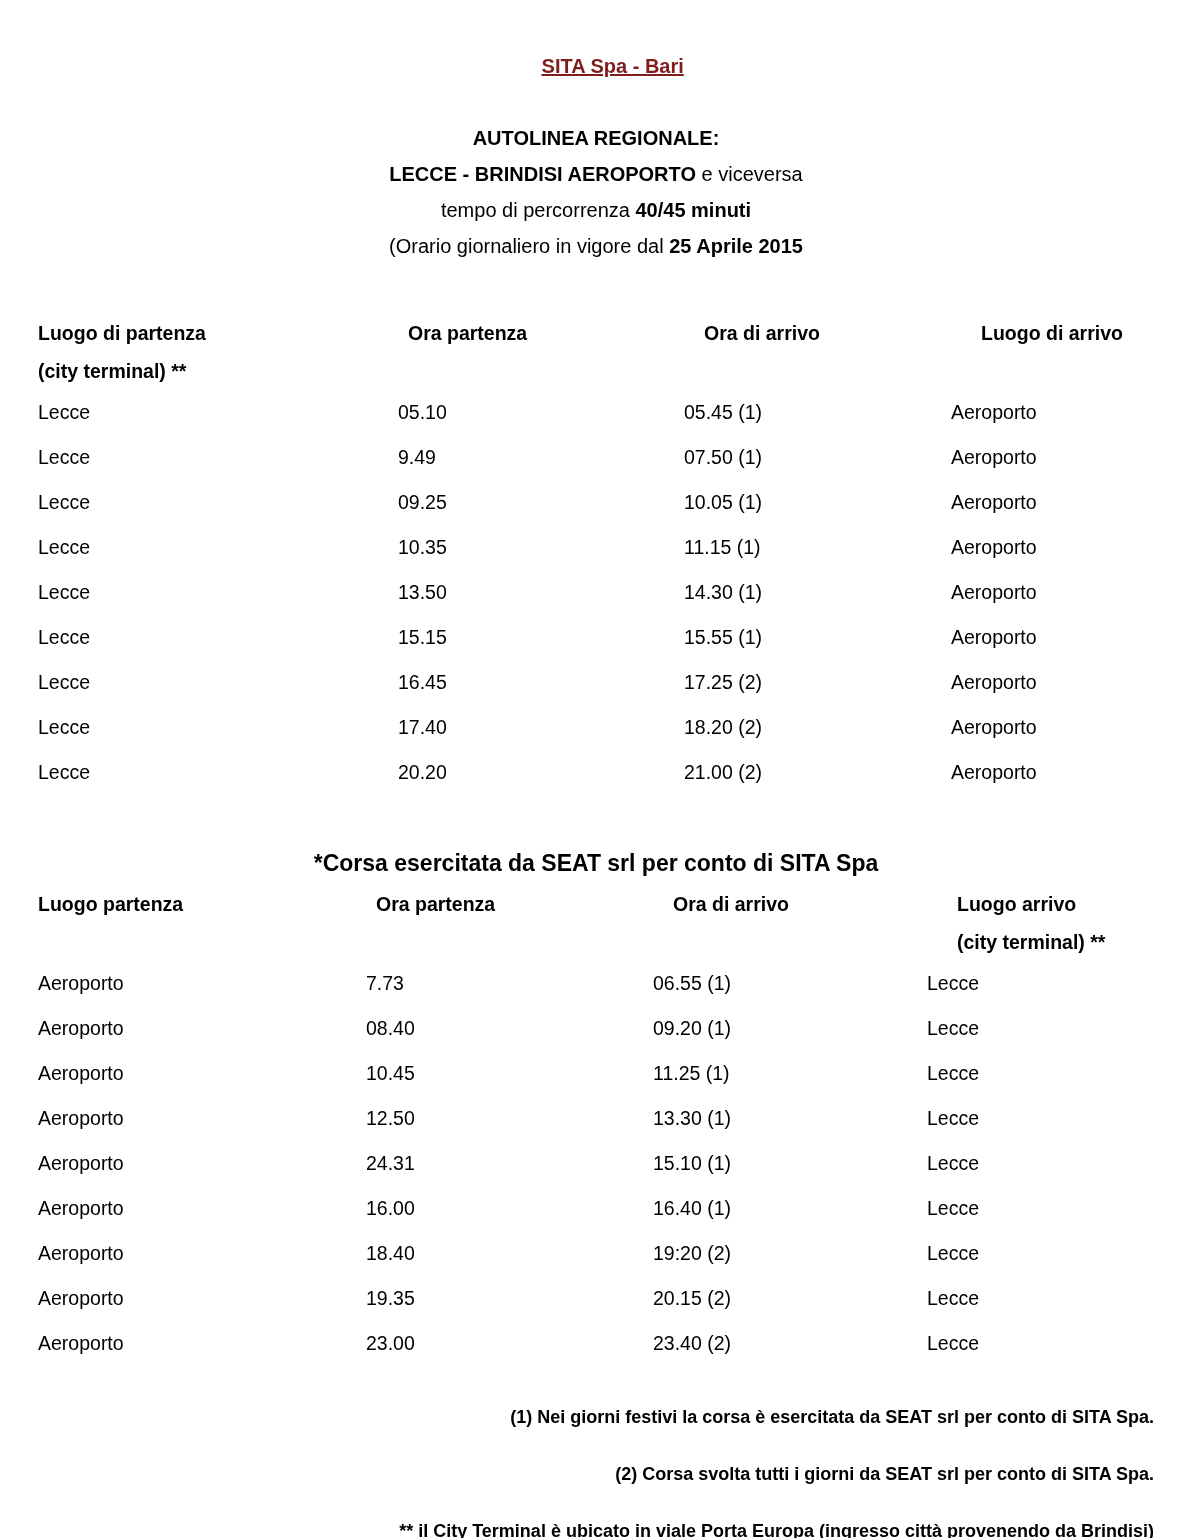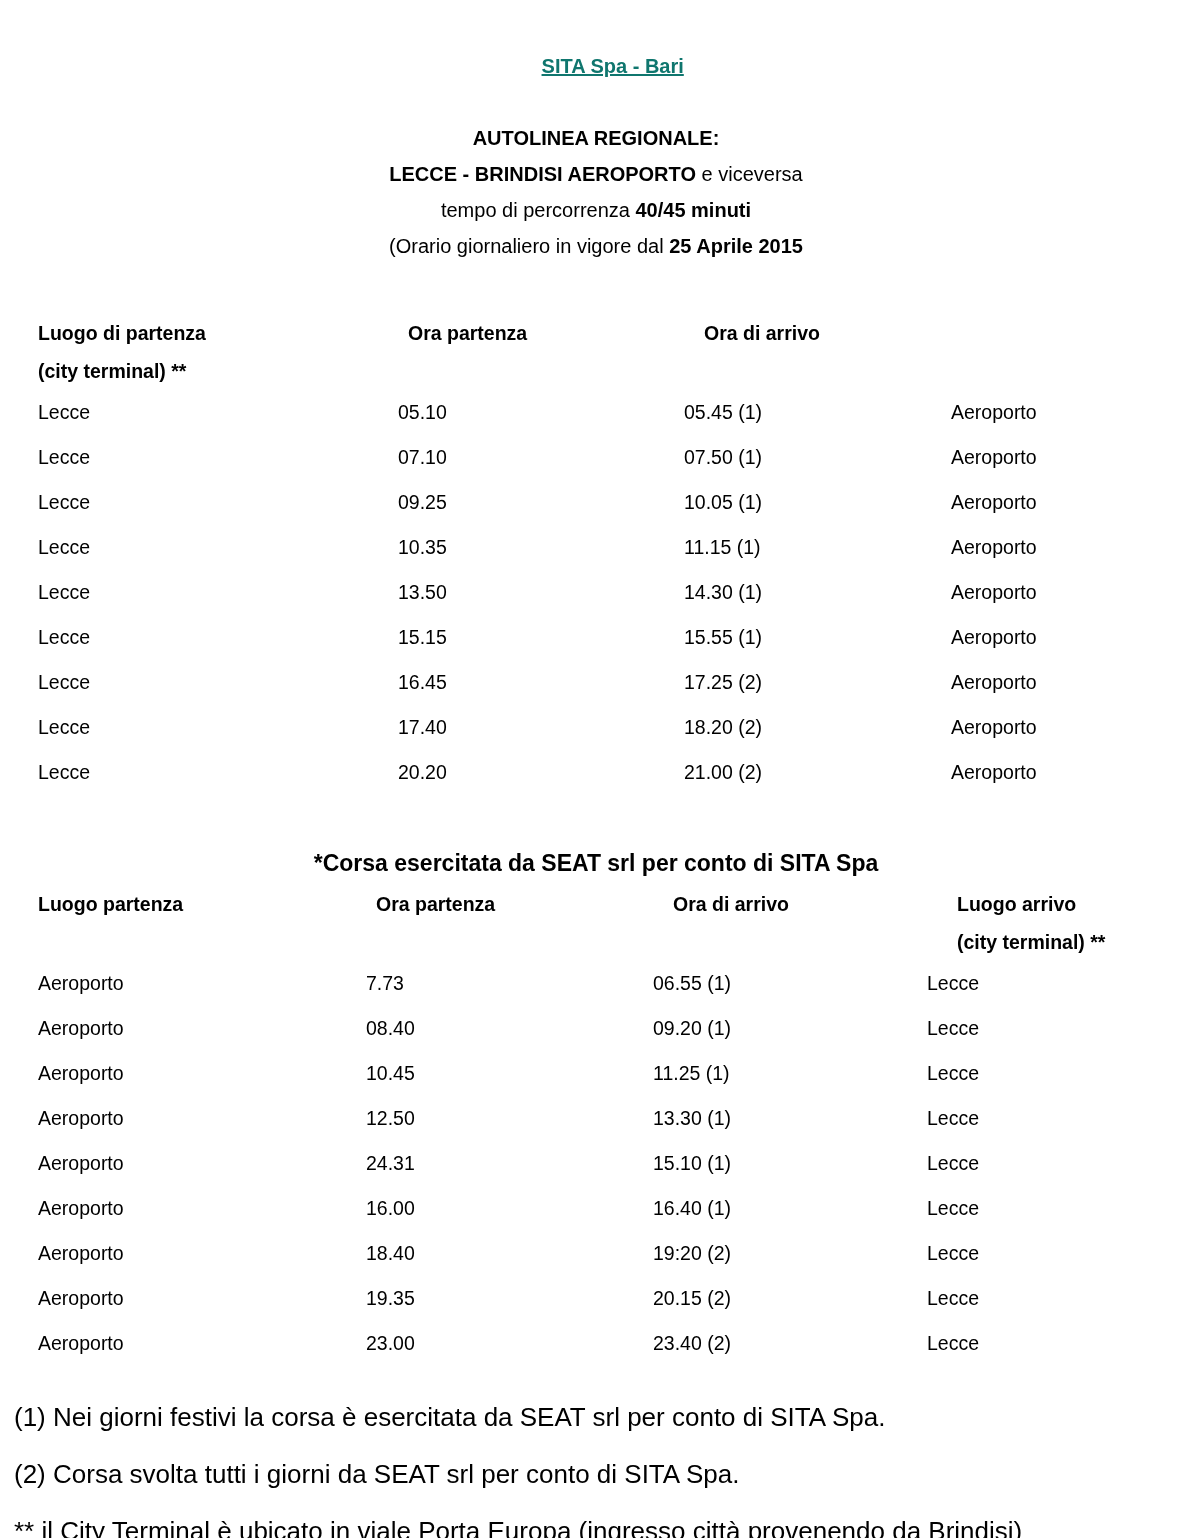--- a/index.html
+++ b/index.html
@@ -18,21 +18,21 @@
   }
 
   
   .title-block { text-align: center; }
   .title-block .tline {
     font-size: 20px;
     line-height: 36px;
     white-space: pre-wrap;
   }
   .brand-link {
-    color: #0f766e;
+    color: #7f1d1d;
     font-weight: bold;
     text-decoration: underline;
     cursor: pointer;
   }
   .b { font-weight: bold; }
   .r { font-weight: normal; }
 
   
   .grid-row { display: grid; align-items: start; }
   .t1 { grid-template-columns: 360px 286px 267px auto; }
@@ -51,24 +51,25 @@
     text-align: center;
     font-weight: bold;
     font-size: 23px;
     line-height: 24px;
   }
   .thead-2 { margin-top: 10px; }
 
   
   .footnotes { margin-top: 38px; margin-left: -24px; }
   .footnotes .fnote {
-    font-size: 26px;
+    font-size: 18px;
     line-height: 26px;
     margin-bottom: 31px;
-    font-weight: normal;
+    font-weight: bold;
+    text-align: right;
   }
 </style>
 </head>
 <body>
 
 <div class="page">
 
   <div class="title-block">
     <div class="tline">
       <span class="brand-link">SITA Spa - Bari</span>
@@ -79,34 +80,35 @@
     <div class="tline"><span class="r">(Orario giornaliero in vigore dal </span><span class="b">25 Aprile 2015</span></div>
   </div>
 
   <div class="thead grid-row t1">
     <div class="cell two-line">
       <span>Luogo di partenza</span>
       <span>(city terminal) **</span>
     </div>
     <div class="cell">Ora partenza</div>
     <div class="cell">Ora di arrivo</div>
+    <div class="cell">Luogo di arrivo</div>
   </div>
 
   <div class="tbody">
 
       <div class="grid-row t1">
         <div class="cell">Lecce</div>
         <div class="cell">05.10</div>
         <div class="cell">05.45 (1)</div>
         <div class="cell">Aeroporto</div>
       </div>
 
       <div class="grid-row t1">
         <div class="cell">Lecce</div>
-        <div class="cell">07.10</div>
+        <div class="cell">9.49</div>
         <div class="cell">07.50 (1)</div>
         <div class="cell">Aeroporto</div>
       </div>
 
       <div class="grid-row t1">
         <div class="cell">Lecce</div>
         <div class="cell">09.25</div>
         <div class="cell">10.05 (1)</div>
         <div class="cell">Aeroporto</div>
       </div>

